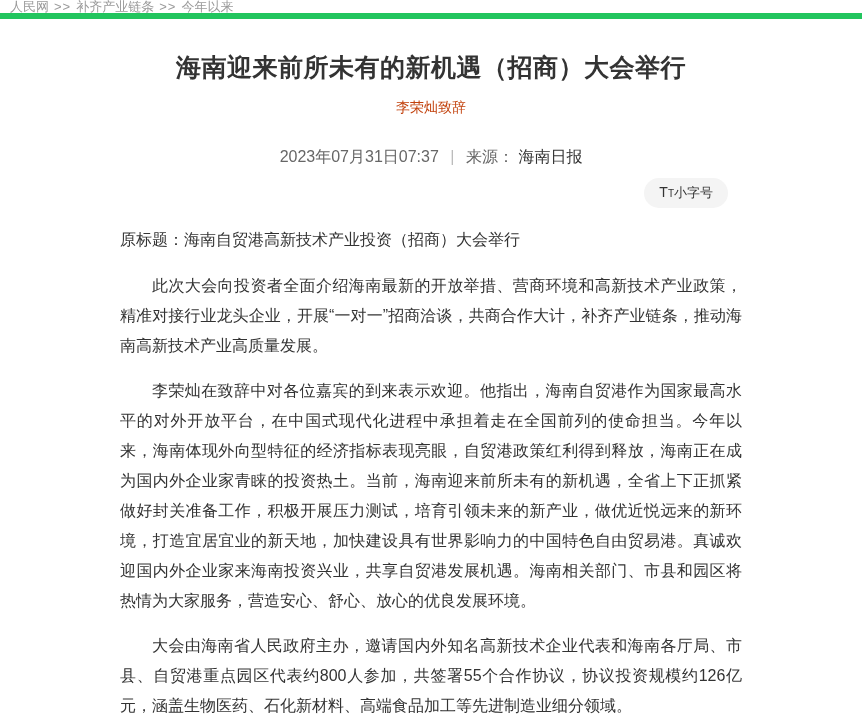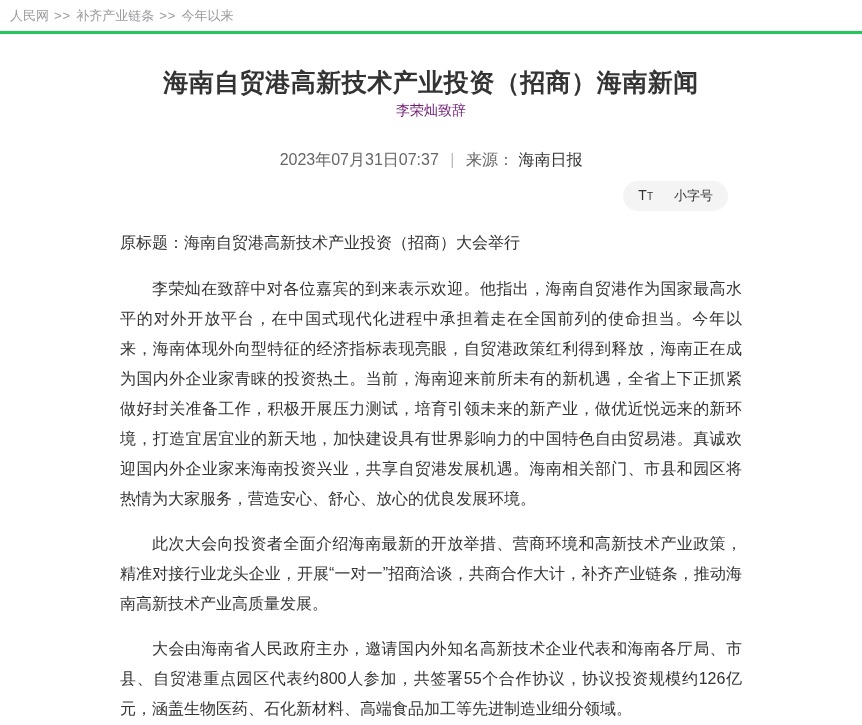--- a/index.html
+++ b/index.html
@@ -6,25 +6,25 @@
   html, body { width: 862px; }
   body {
     height: 725px;
     overflow: hidden;
     background: #ffffff;
     font-family: "Liberation Sans", "DejaVu Sans", sans-serif;
     color: #333;
   }
   
   .crumb-bar {
-    height: 34px;
+    height: 19px;
     display: flex;
     align-items: center;
     padding-left: 10px;
-    border-bottom: 3px solid #22c55e;
+    border-bottom: 6px solid #22c55e;
     font-size: 13px;
     color: #9a9a9a;
   }
   .crumb-bar a {
     color: #9a9a9a;
     text-decoration: none;
     cursor: pointer;
   }
   .crumb-sep { margin: 0 5px; color: #9a9a9a; letter-spacing: 1px; }
 
@@ -36,24 +36,24 @@
   .headline {
     margin-top: 32px;
     text-align: center;
     font-size: 25px;
     font-weight: 600;
     color: #333;
     letter-spacing: 0.5px;
     line-height: 1.35;
   }
   .subtitle {
-    margin-top: 2px;
+    margin-top: 14px;
     text-align: center;
     font-size: 14px;
-    color: #701a75;
+    color: #c2410c;
   }
   .dateline {
     margin-top: 30px;
     text-align: center;
     font-size: 16px;
     color: #666;
   }
   .dateline .pipe { margin: 0 7px; color: #bbb; }
   .dateline .src-label { color: #666; }
   .dateline a.source {
@@ -63,21 +63,21 @@
   }
   .toolbar {
     margin-top: 10px;
     display: flex;
     justify-content: flex-end;
     padding-right: 14px;
   }
   .font-size-btn {
     display: inline-flex;
     align-items: baseline;
-    gap: 21px;
+    gap: 0;
     background: #f4f4f4;
     border: none;
     border-radius: 15px;
     padding: 6px 15px;
     font-size: 13px;
     color: #333;
     cursor: pointer;
     font-family: inherit;
   }
   .tt-icon { font-weight: 500; color: #333; }
@@ -108,39 +108,39 @@
 <div class="crumb-bar">
   <a>人民网</a>
   <span class="crumb-sep">&gt;&gt;</span>
   <a>补齐产业链条</a>
   <span class="crumb-sep">&gt;&gt;</span>
   <a>今年以来</a>
 </div>
 
 <div class="content">
 
-  <h1 class="headline">海南自贸港高新技术产业投资（招商）海南新闻</h1>
+  <h1 class="headline">海南迎来前所未有的新机遇（招商）大会举行</h1>
 
   <div class="subtitle">李荣灿致辞</div>
 
   <div class="dateline">
     <span>2023年07月31日07:37</span>
     <span class="pipe">|</span>
     <span class="src-label">来源：</span>
     <a class="source">海南日报</a>
   </div>
 
   <div class="toolbar">
     <button class="font-size-btn">
       <span class="tt-icon"><span class="t-big">T</span><span class="t-small">T</span></span>
       <span>小字号</span>
     </button>
   </div>
 
   <div class="article">
     <div class="orig-title">原标题：海南自贸港高新技术产业投资（招商）大会举行</div>
+    <p class="para">此次大会向投资者全面介绍海南最新的开放举措、营商环境和高新技术产业政策，精准对接行业龙头企业，开展“一对一”招商洽谈，共商合作大计，补齐产业链条，推动海南高新技术产业高质量发展。</p>
     <p class="para">李荣灿在致辞中对各位嘉宾的到来表示欢迎。他指出，海南自贸港作为国家最高水平的对外开放平台，在中国式现代化进程中承担着走在全国前列的使命担当。今年以来，海南体现外向型特征的经济指标表现亮眼，自贸港政策红利得到释放，海南正在成为国内外企业家青睐的投资热土。当前，海南迎来前所未有的新机遇，全省上下正抓紧做好封关准备工作，积极开展压力测试，培育引领未来的新产业，做优近悦远来的新环境，打造宜居宜业的新天地，加快建设具有世界影响力的中国特色自由贸易港。真诚欢迎国内外企业家来海南投资兴业，共享自贸港发展机遇。海南相关部门、市县和园区将热情为大家服务，营造安心、舒心、放心的优良发展环境。</p>
-    <p class="para">此次大会向投资者全面介绍海南最新的开放举措、营商环境和高新技术产业政策，精准对接行业龙头企业，开展“一对一”招商洽谈，共商合作大计，补齐产业链条，推动海南高新技术产业高质量发展。</p>
     <p class="para">大会由海南省人民政府主办，邀请国内外知名高新技术企业代表和海南各厅局、市县、自贸港重点园区代表约800人参加，共签署55个合作协议，协议投资规模约126亿元，涵盖生物医药、石化新材料、高端食品加工等先进制造业细分领域。</p>
 
   </div>
 
 </div>
 
 </body></html>

